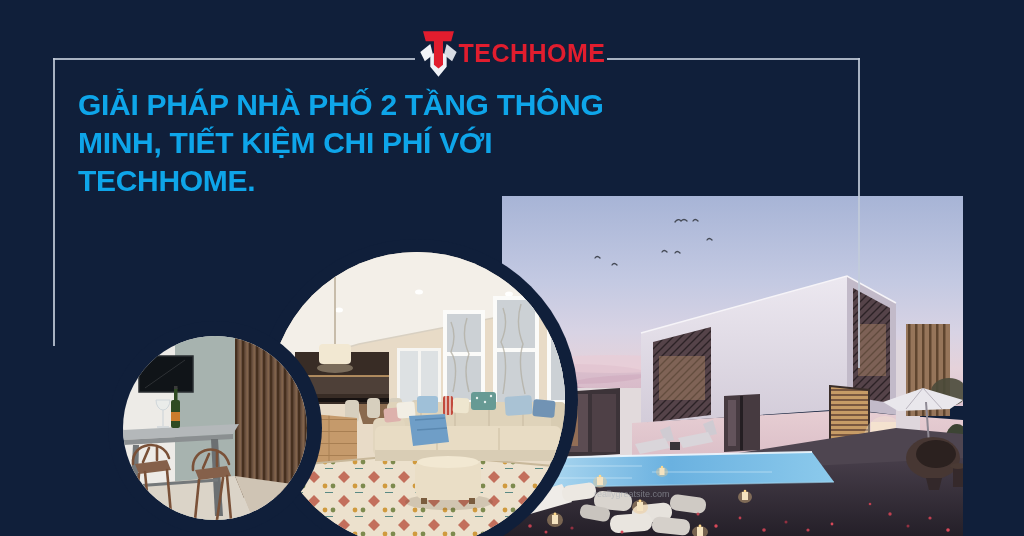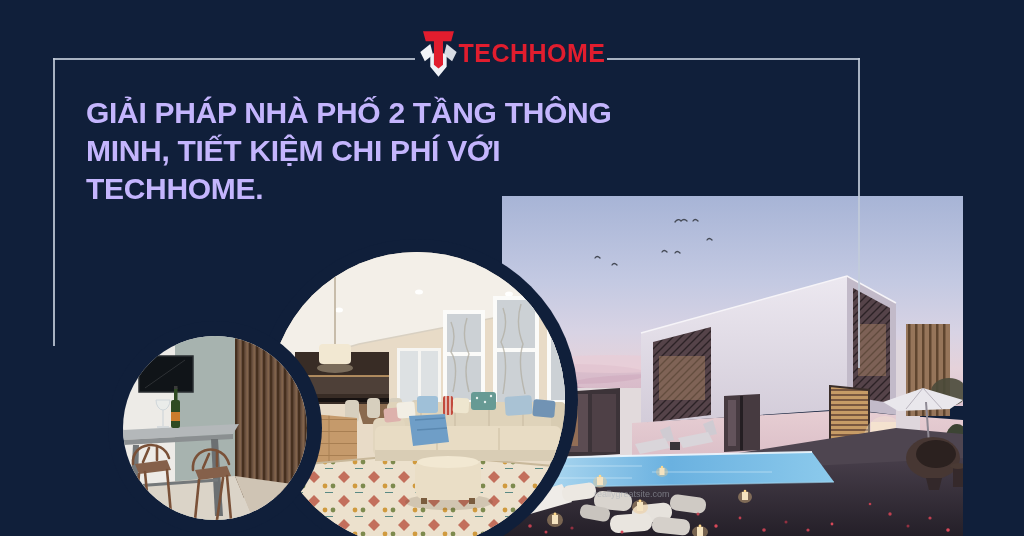--- a/index.html
+++ b/index.html
@@ -19,22 +19,22 @@
   .fl-left{left:53px;top:58px;width:2px;height:288px;}
   .fl-right{left:858px;top:58px;width:2px;height:310px;}
   .logo{
     position:absolute;top:28px;left:50%;transform:translateX(-50%);
     display:flex;align-items:center;gap:0;z-index:4;
   }
   .logo-text{
     color:var(--red);font-weight:bold;font-size:25px;letter-spacing:.5px;
   }
   .headline{
-    position:absolute;left:78px;top:86px;width:560px;margin:8px;z-index:4;
-    color:#c4b5fd;font-size:30px;line-height:38px;font-weight:bold;
+    position:absolute;left:78px;top:86px;width:560px;margin:0;z-index:4;
+    color:#0ea5e9;font-size:30px;line-height:38px;font-weight:bold;
     letter-spacing:-0.3px;white-space:pre-line;
   }
   .hero{
     position:absolute;left:502px;top:196px;width:461px;height:340px;z-index:2;
   }
   .circle{position:absolute;border-radius:50%;background:var(--navy);}
   .circle-inner{position:absolute;border-radius:50%;overflow:hidden;}
   .circle-large{left:256px;top:239px;width:322px;height:322px;z-index:4;}
   .circle-large .circle-inner{inset:13px;}
   .circle-small{left:108px;top:321px;width:214px;height:214px;z-index:5;}

